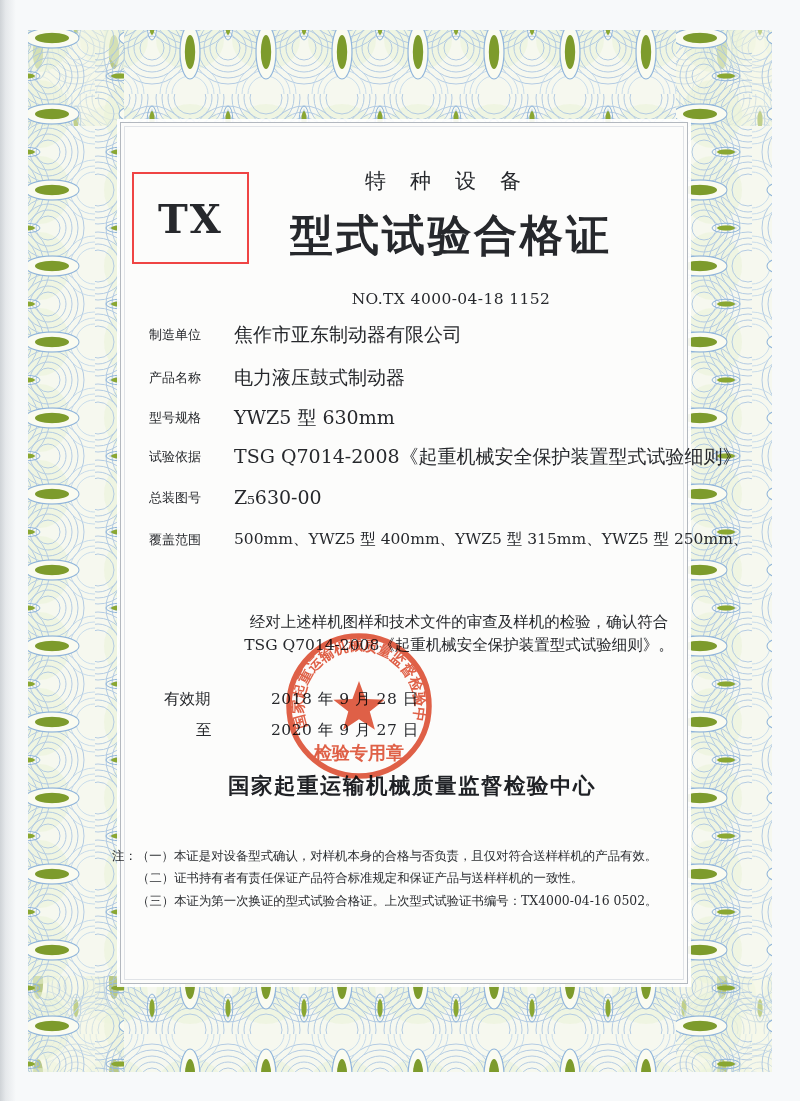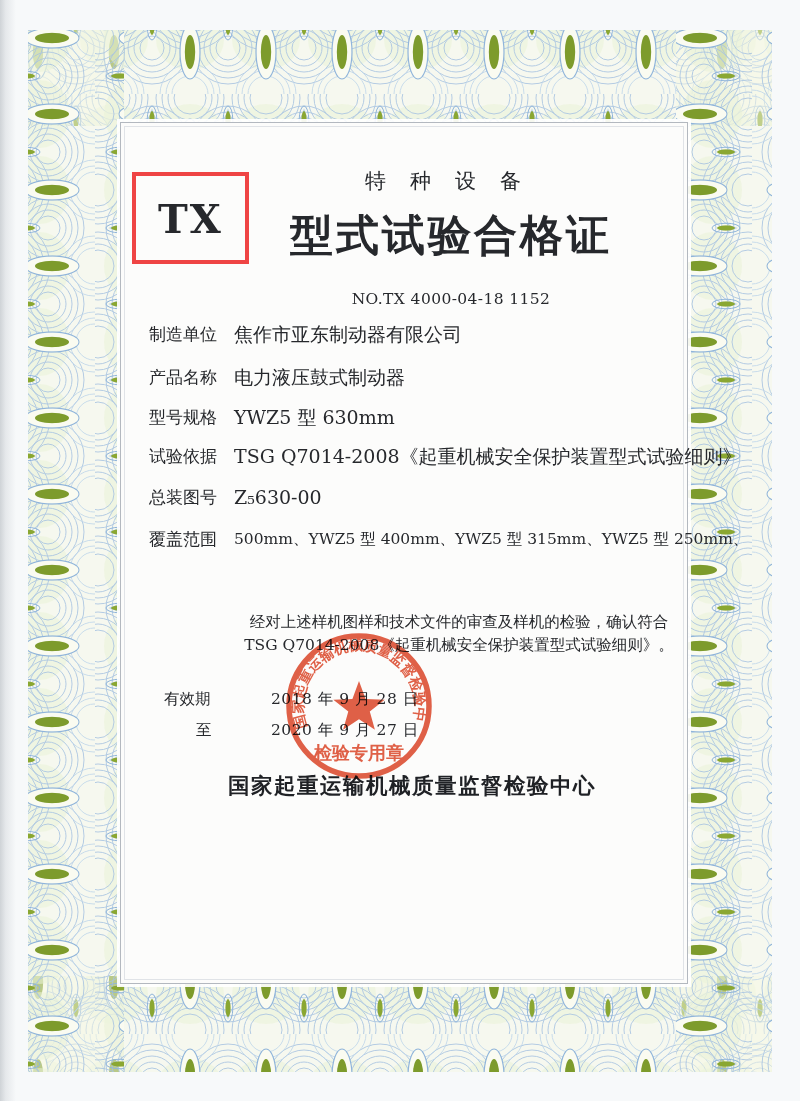--- a/index.html
+++ b/index.html
@@ -25,41 +25,41 @@
     border:1px solid #b3b8bf;
     box-shadow:0 0 0 3px rgba(255,255,255,0.92);
     z-index:2;
     color:#26282c;
   }
   .panel::after{
     content:"";position:absolute;inset:3px;border:1px solid #e0e3e7;pointer-events:none;
   }
   .tx-box{
     position:absolute;left:11px;top:49px;width:117px;height:92px;
-    border:4px solid #ef4444;
+    border:2px solid #ef4444;
     display:flex;align-items:center;justify-content:center;
     box-sizing:border-box;
   }
   .tx-box span{
     font-size:40px;font-weight:700;letter-spacing:2px;
     font-family:"DejaVu Serif","Liberation Serif",serif;
   }
   .head{position:absolute;left:128px;top:44px;width:404px;text-align:center;}
   .supertitle{
     font-size:21px;line-height:28px;letter-spacing:24px;padding-left:8px;
     font-weight:500;
   }
   .title{
     font-size:43px;line-height:48px;font-weight:700;letter-spacing:3px;
     margin-top:16px;white-space:nowrap;
   }
   .certno{
     font-size:15.5px;line-height:20px;margin-top:30px;letter-spacing:.4px;
   }
-  .flabel{position:absolute;left:28px;font-size:17px;line-height:21px;white-space:nowrap;}
+  .flabel{position:absolute;left:28px;font-size:13px;line-height:21px;white-space:nowrap;}
   .fvalue{position:absolute;left:113px;font-size:19px;line-height:21px;white-space:nowrap;}
   .r1{top:201px}.r2{top:244px}.r3{top:284px}.r4{top:323px}.r5{top:364px}
   .coverage-label{top:406px}
   .coverage{
     position:absolute;left:113px;top:405px;width:450px;
     font-size:15.5px;line-height:22.5px;white-space:nowrap;
   }
   .conclusion{
     position:absolute;left:113px;top:488px;width:450px;
     font-size:15.5px;line-height:22.5px;white-space:nowrap;text-align:center;
@@ -182,20 +182,27 @@
       <div>TSG Q7014-2008《起重机械安全保护装置型式试验细则》。</div>
     </div>
 
     <div class="validity-label">有效期</div>
     <div class="validity-from">2018 年 9 月 28 日</div>
     <div class="validity-to-label">至</div>
     <div class="validity-to">2020 年 9 月 27 日</div>
 
     <div class="issuer">国家起重运输机械质量监督检验中心</div>
 
+    <div class="notes">
+      <div>
+        <span>注：</span><span>（一）本证是对设备型式确认，对样机本身的合格与否负责，且仅对符合送样样机的产品有效。</span>
+      </div>
+      <div class="cont">（二）证书持有者有责任保证产品符合标准规定和保证产品与送样样机的一致性。</div>
+      <div class="cont">（三）本证为第一次换证的型式试验合格证。上次型式试验证书编号：TX4000-04-16 0502。</div>
+    </div>
 
     <svg class="stamp" viewBox="0 0 172 172" aria-hidden="true">
       <circle cx="86" cy="86" r="70" fill="none" stroke="#e05337" stroke-width="5.5"></circle>
       <path id="arcP" d="M 34.1 107 A 56 56 0 1 1 137.9 107" fill="none"></path>
       <text font-size="14.5" font-weight="bold" fill="#e05337">
         <textPath href="#arcP" startOffset="0" lengthAdjust="spacingAndGlyphs" textLength="226">国家起重运输机械质量监督检验中心</textPath>
       </text>
       <polygon fill="#e05337" points="86,61 79.4,78.9 60.3,79.7 75.3,91.5 70.1,109.8 86,99.3 101.9,109.8 96.8,91.5 111.7,79.7 92.6,78.9"></polygon>
       <text x="86" y="139" text-anchor="middle" font-size="18" font-weight="bold" fill="#e05337">检验专用章</text>
     </svg>

